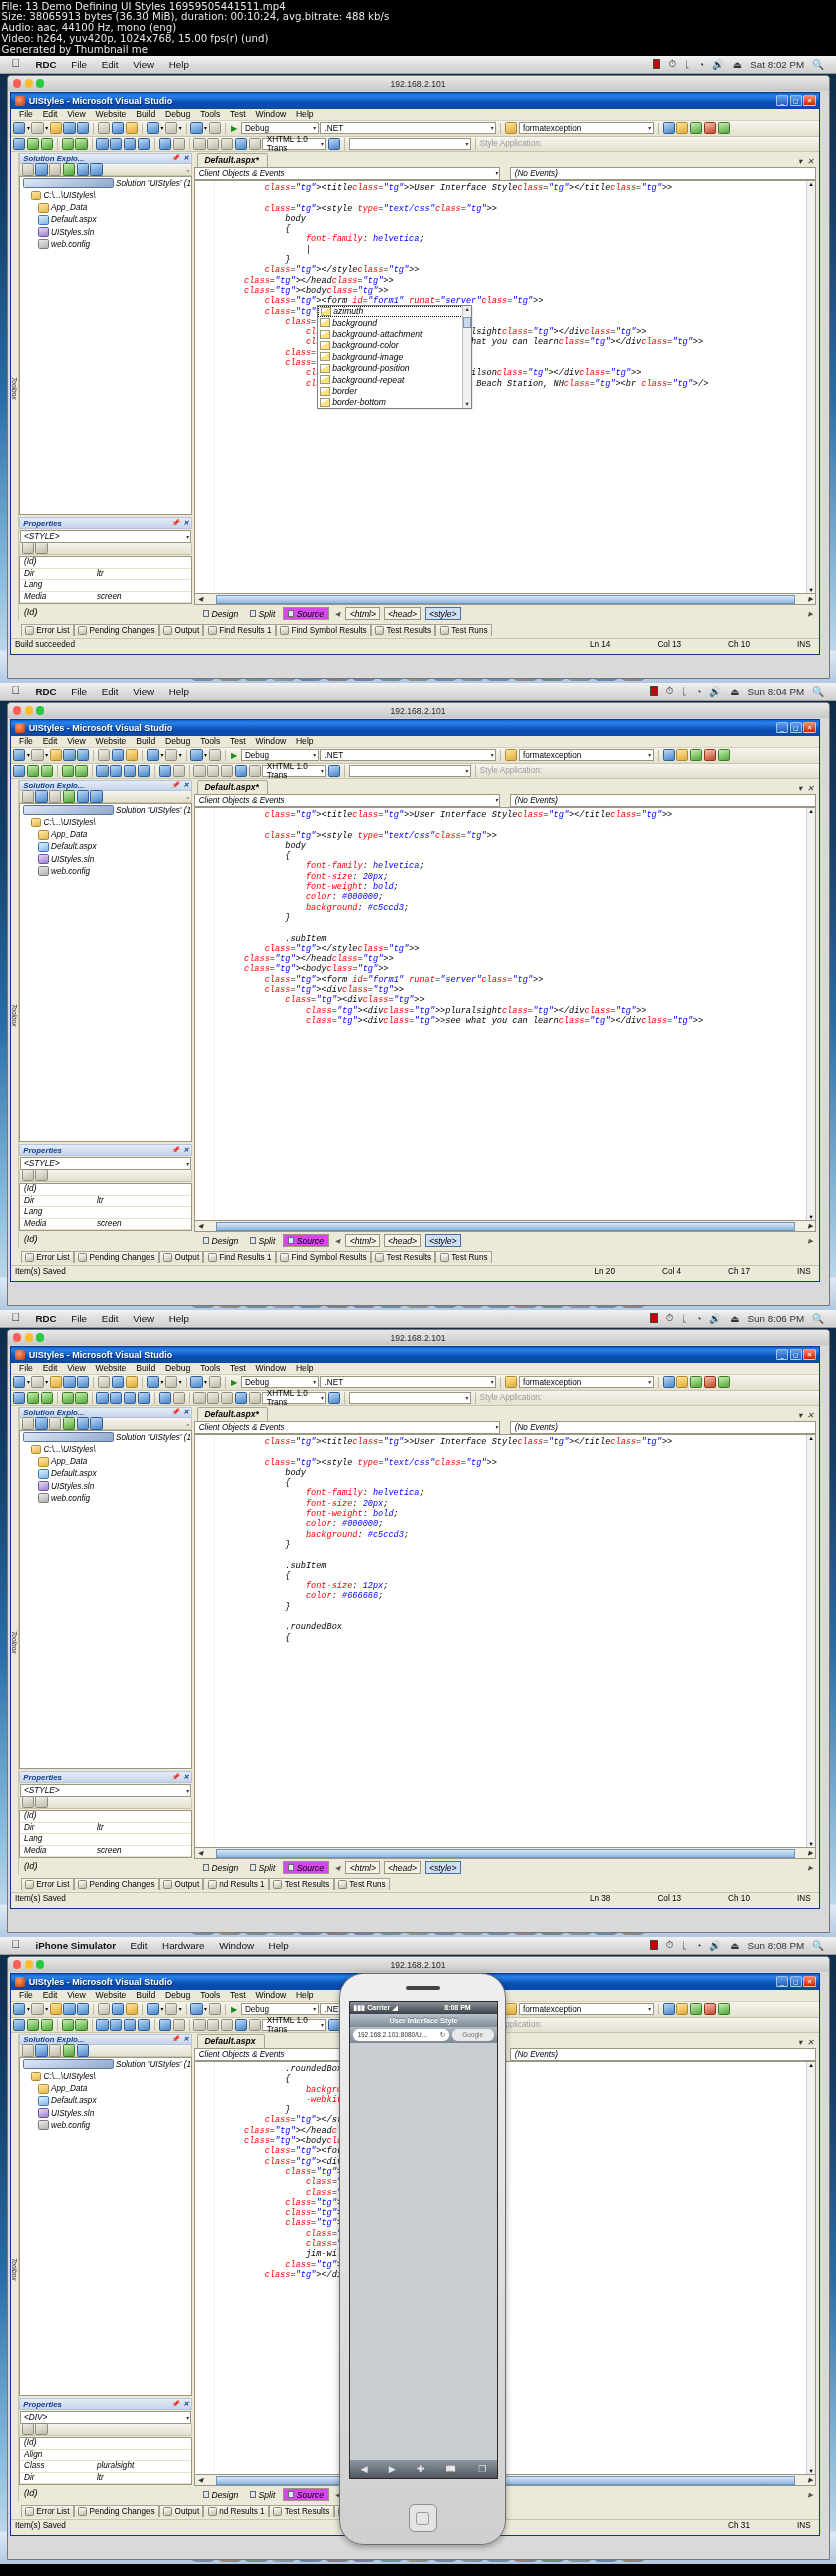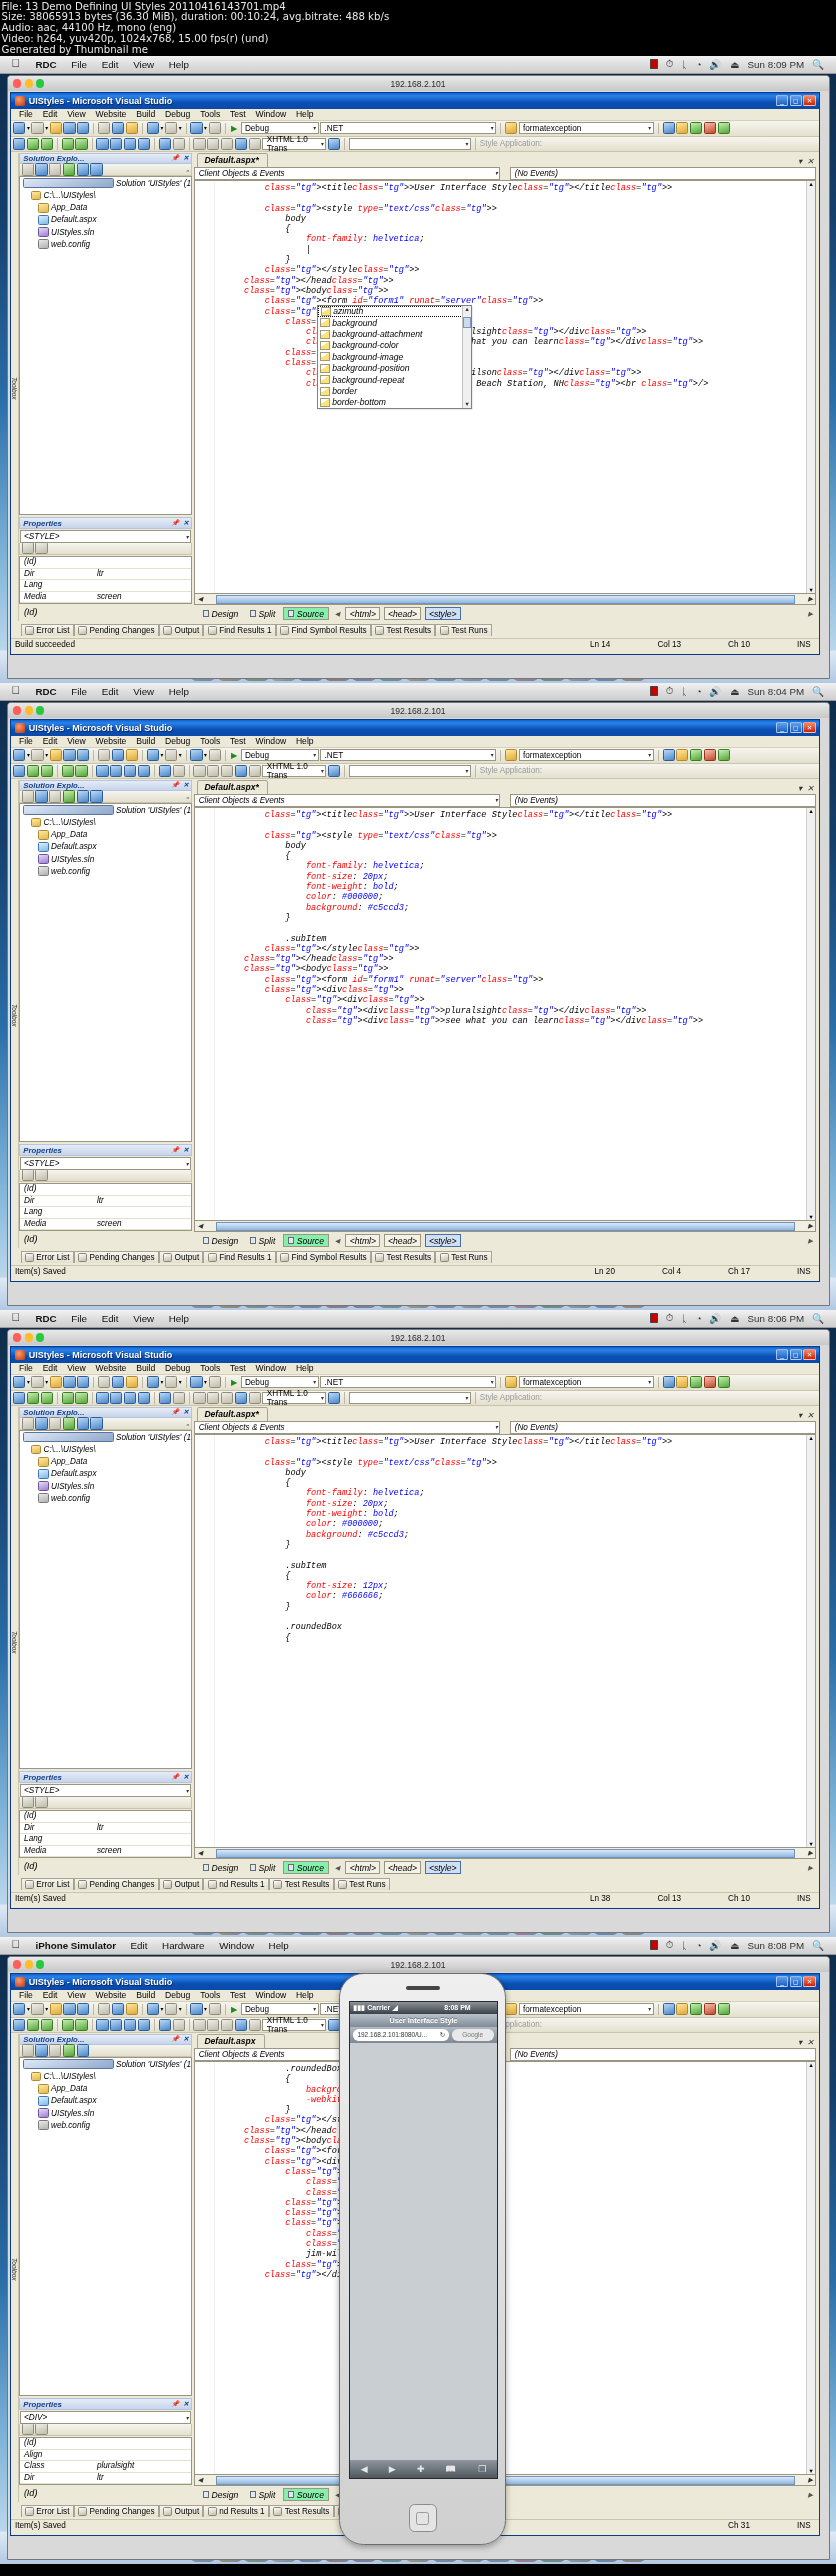--- a/index.html
+++ b/index.html
@@ -129,21 +129,21 @@
   .iscroll .thumb{ position:absolute; top:11.4px; left:0.8px; width:7.3px; height:11.4px; background:#cdd9ec; border:0.8px solid #7a96bf;}
   .iscroll .a{ position:absolute; left:1.6px; font-size:5.7px; color:#333;}
 
   .hscroll { height:10.6px; background:#f1efe2; border:0.8px solid #9a9682; border-top:0; margin:0 2.4px;
              display:flex; align-items:center; }
   .hscroll .tb{ height:9px; background:linear-gradient(180deg,#dbe8f8,#8fb6e0); border:0.8px solid #6f93bd; flex:1; margin:0 10.6px;}
   .hscroll .ar{ width:9.8px; text-align:center; font-size:6.5px; color:#333;}
 
   .viewtabs { height:15.5px; display:flex; align-items:center; gap:3.3px; padding:1.6px 3.3px 0 6.5px; font-size:8.6px; color:#000;}
   .vtab { display:flex; align-items:center; gap:2.4px; padding:0.8px 4.1px; }
-  .vtab.sel { border:0.8px solid #9a9682; background:#86efac; }
+  .vtab.sel { border:0.8px solid #9a9682; background:#d946ef; }
   .sq{ width:6.5px;height:6.5px;border:0.8px solid #6a6a6a; display:inline-block; background:#dfe8f6;}
   .tagbtn { border:0.8px solid #9a9682; background:#f4f2e7; padding:0.8px 3.3px; }
   .tagbtn.sel{ background:#cfe0f5; border-color:#4a6fa5;}
 
   
   .bottomtabs { position:absolute; left:9.8px; right:9.8px; bottom:17px; height:13px;
                 display:flex; align-items:center; gap:0; font-size:8.2px; color:#000;}
   .btab { display:flex; align-items:center; gap:2.4px; border:0.8px solid #a8a392; border-bottom:0;
           background:linear-gradient(180deg,#f6f5ee,#e3e0cd); padding:0.8px 3.3px; }
   .btab .bi{ width:9px;height:9px;border-radius:1.6px;border:0.8px solid #8b8772;
@@ -184,21 +184,21 @@
   .ipgrow .big{ font-size:10.6px; font-weight:bold; color:#000; }
   .ipgrow .sub{ font-size:6.5px; color:#666; }
   .itoolbar{ position:absolute; bottom:0; left:0; right:0; height:18px;
              background:linear-gradient(180deg,#8d969f,#50575e); display:flex; align-items:center;
              justify-content:space-around; color:#e7e7e7; font-size:9px;}
 </style>
 </head>
 <body>
 
 <div class="fileinfo">
-  <div>File: 13 Demo Defining UI Styles 20110416143701.mp4</div>
+  <div>File: 13 Demo Defining UI Styles 16959505441511.mp4</div>
   <div>Size: 38065913 bytes (36.30 MiB), duration: 00:10:24, avg.bitrate: 488 kb/s</div>
   <div>Audio: aac, 44100 Hz, mono (eng)</div>
   <div>Video: h264, yuv420p, 1024x768, 15.00 fps(r) (und)</div>
   <div>Generated by Thumbnail me</div>
 </div>
 
 <div id="frames">
   <div class="frame">
 
   <div class="macbar">
@@ -208,21 +208,21 @@
         <span class="mi">Edit</span>
         <span class="mi">View</span>
         <span class="mi">Help</span>
     <span class="right">
       <span class="batt"></span>
       <span class="ic">⏱</span>
       <span class="ic">ᚳ</span>
       <span class="ic">◔</span>
       <span class="ic">🔊</span>
       <span class="ic">⏏</span>
-      <span class="ic">Sun 8:09 PM</span>
+      <span class="ic">Sat 8:02 PM</span>
       <span class="ic">🔍</span>
     </span>
   </div>
     <div class="dock">
     <span class="dicon" style="background:linear-gradient(160deg,#7ab3e0,#00000055)"></span>
         <span class="dicon" style="background:linear-gradient(160deg,#f0a030,#00000055)"></span>
         <span class="dicon" style="background:linear-gradient(160deg,#59c04a,#00000055)"></span>
         <span class="dicon" style="background:linear-gradient(160deg,#e2e2e2,#00000055)"></span>
         <span class="dicon" style="background:linear-gradient(160deg,#3a76c8,#00000055)"></span>
         <span class="dicon" style="background:linear-gradient(160deg,#d04a3a,#00000055)"></span>

